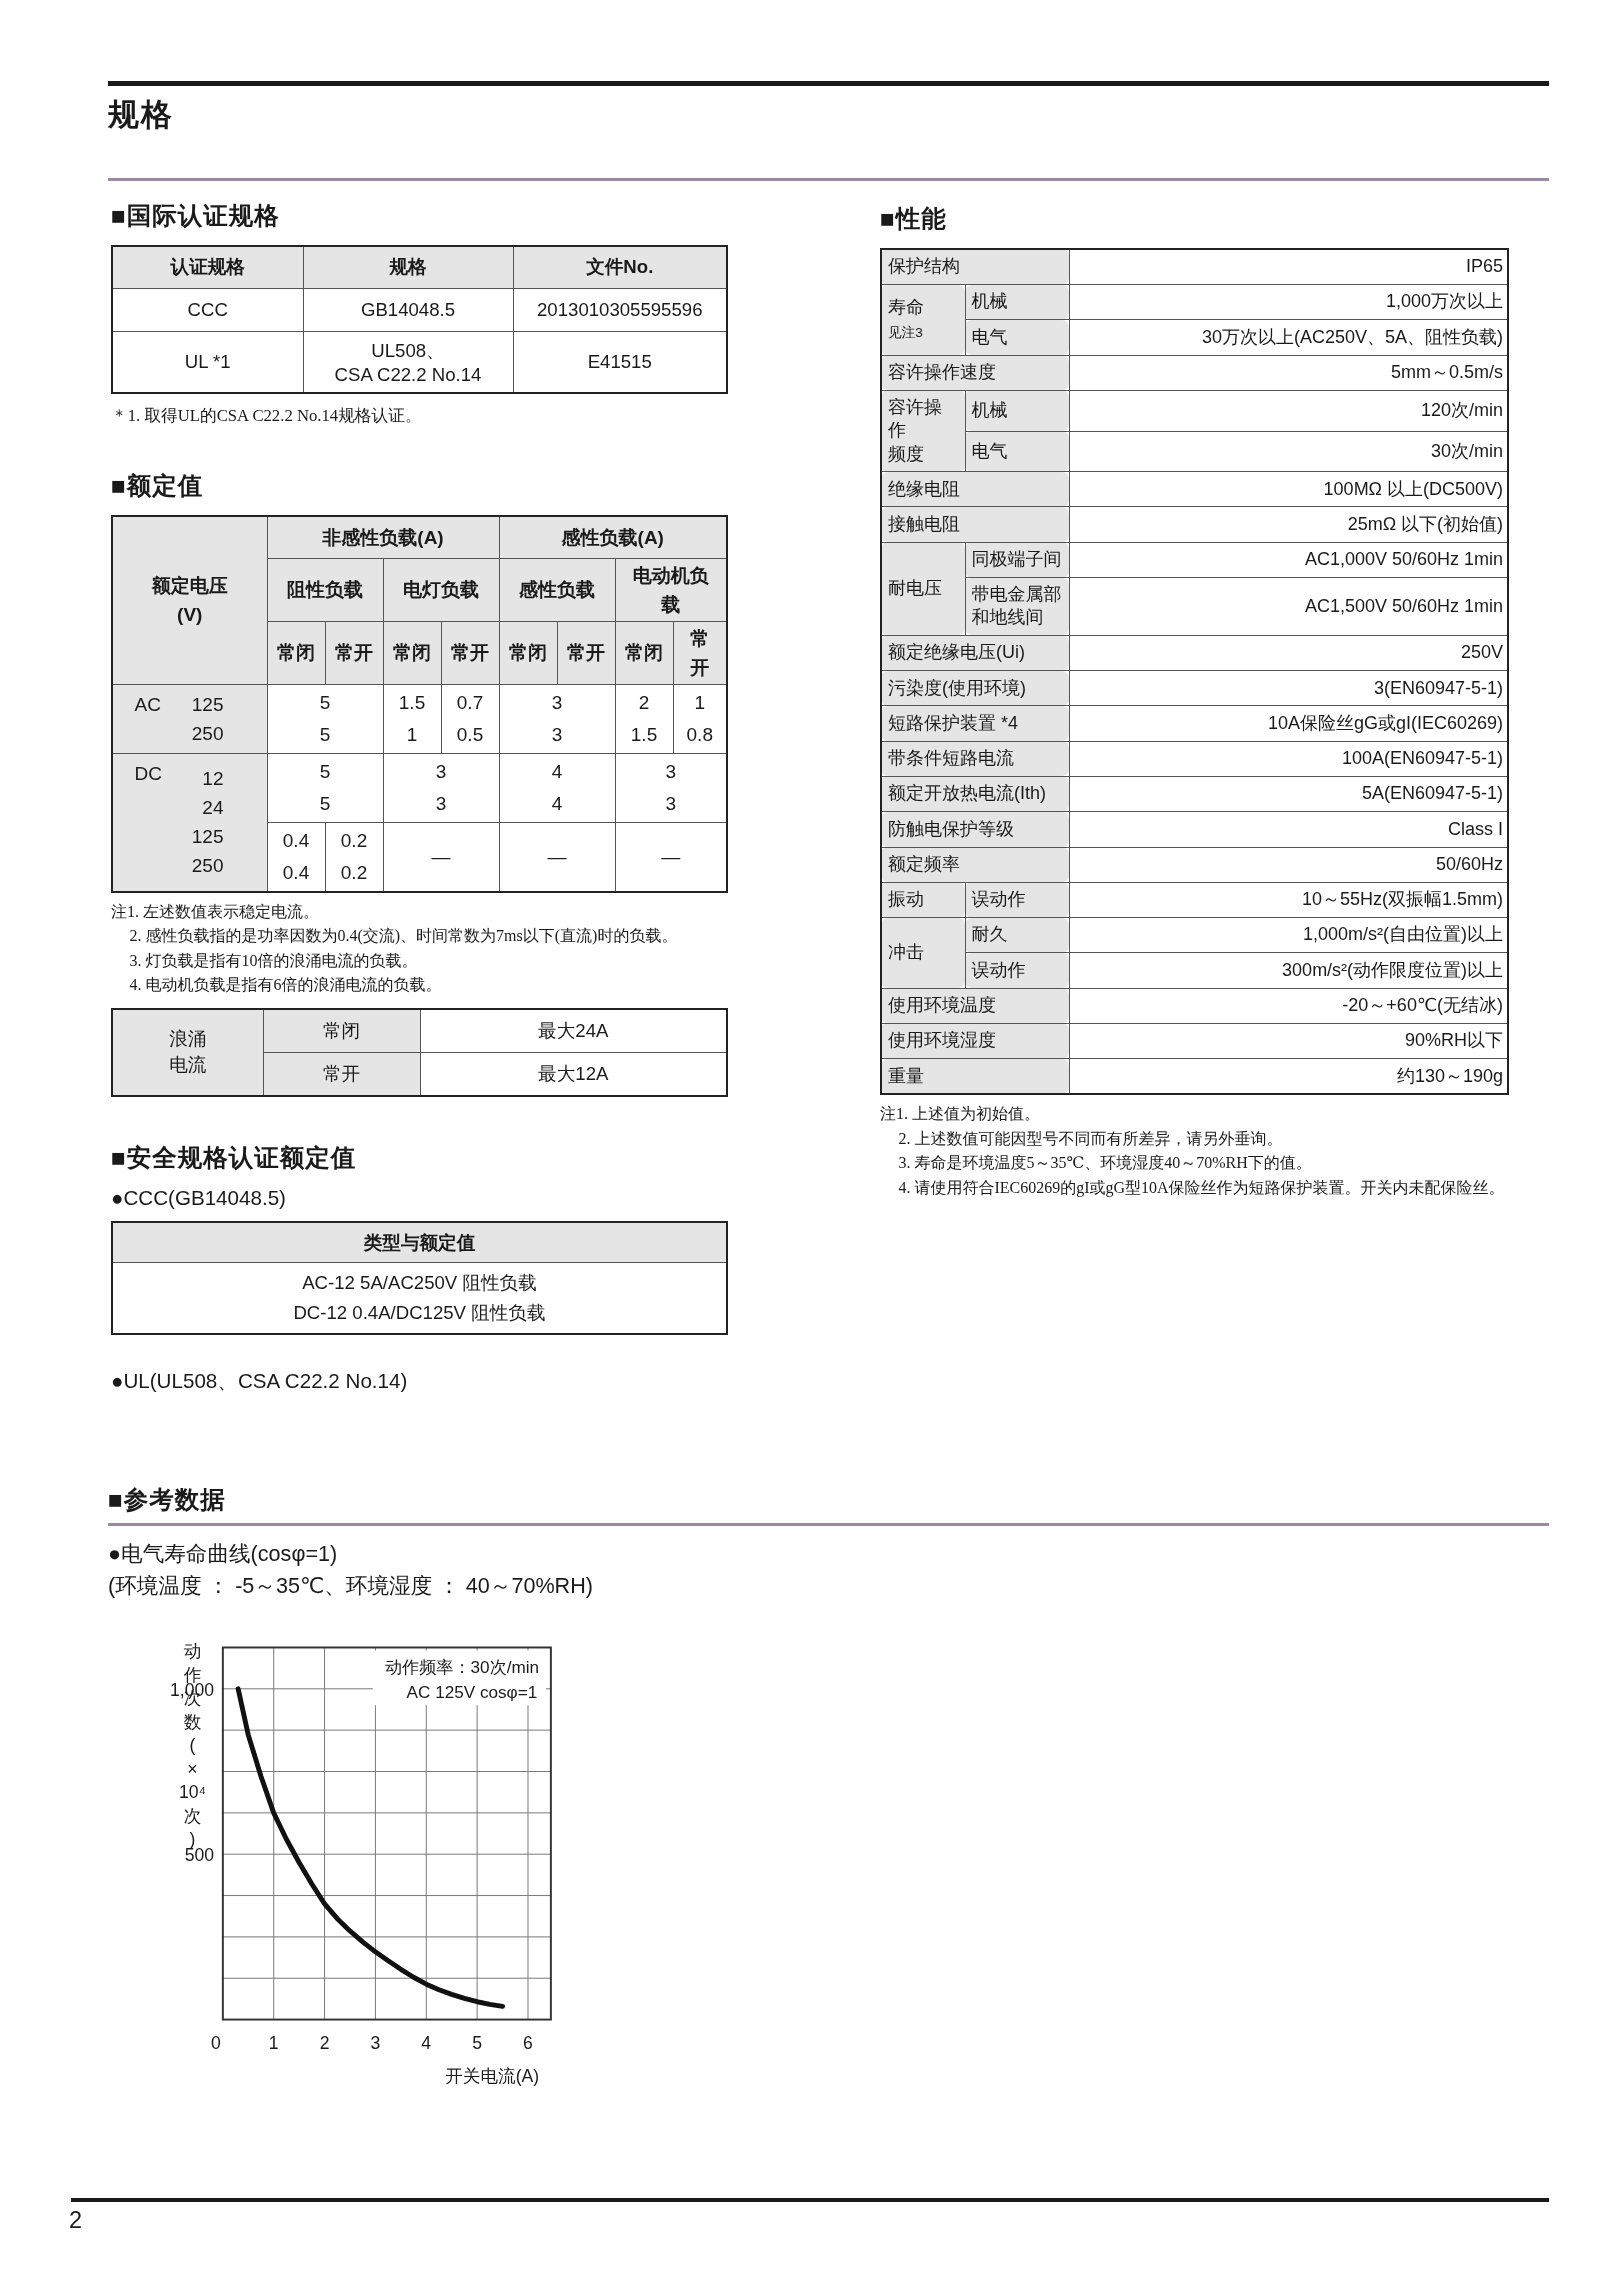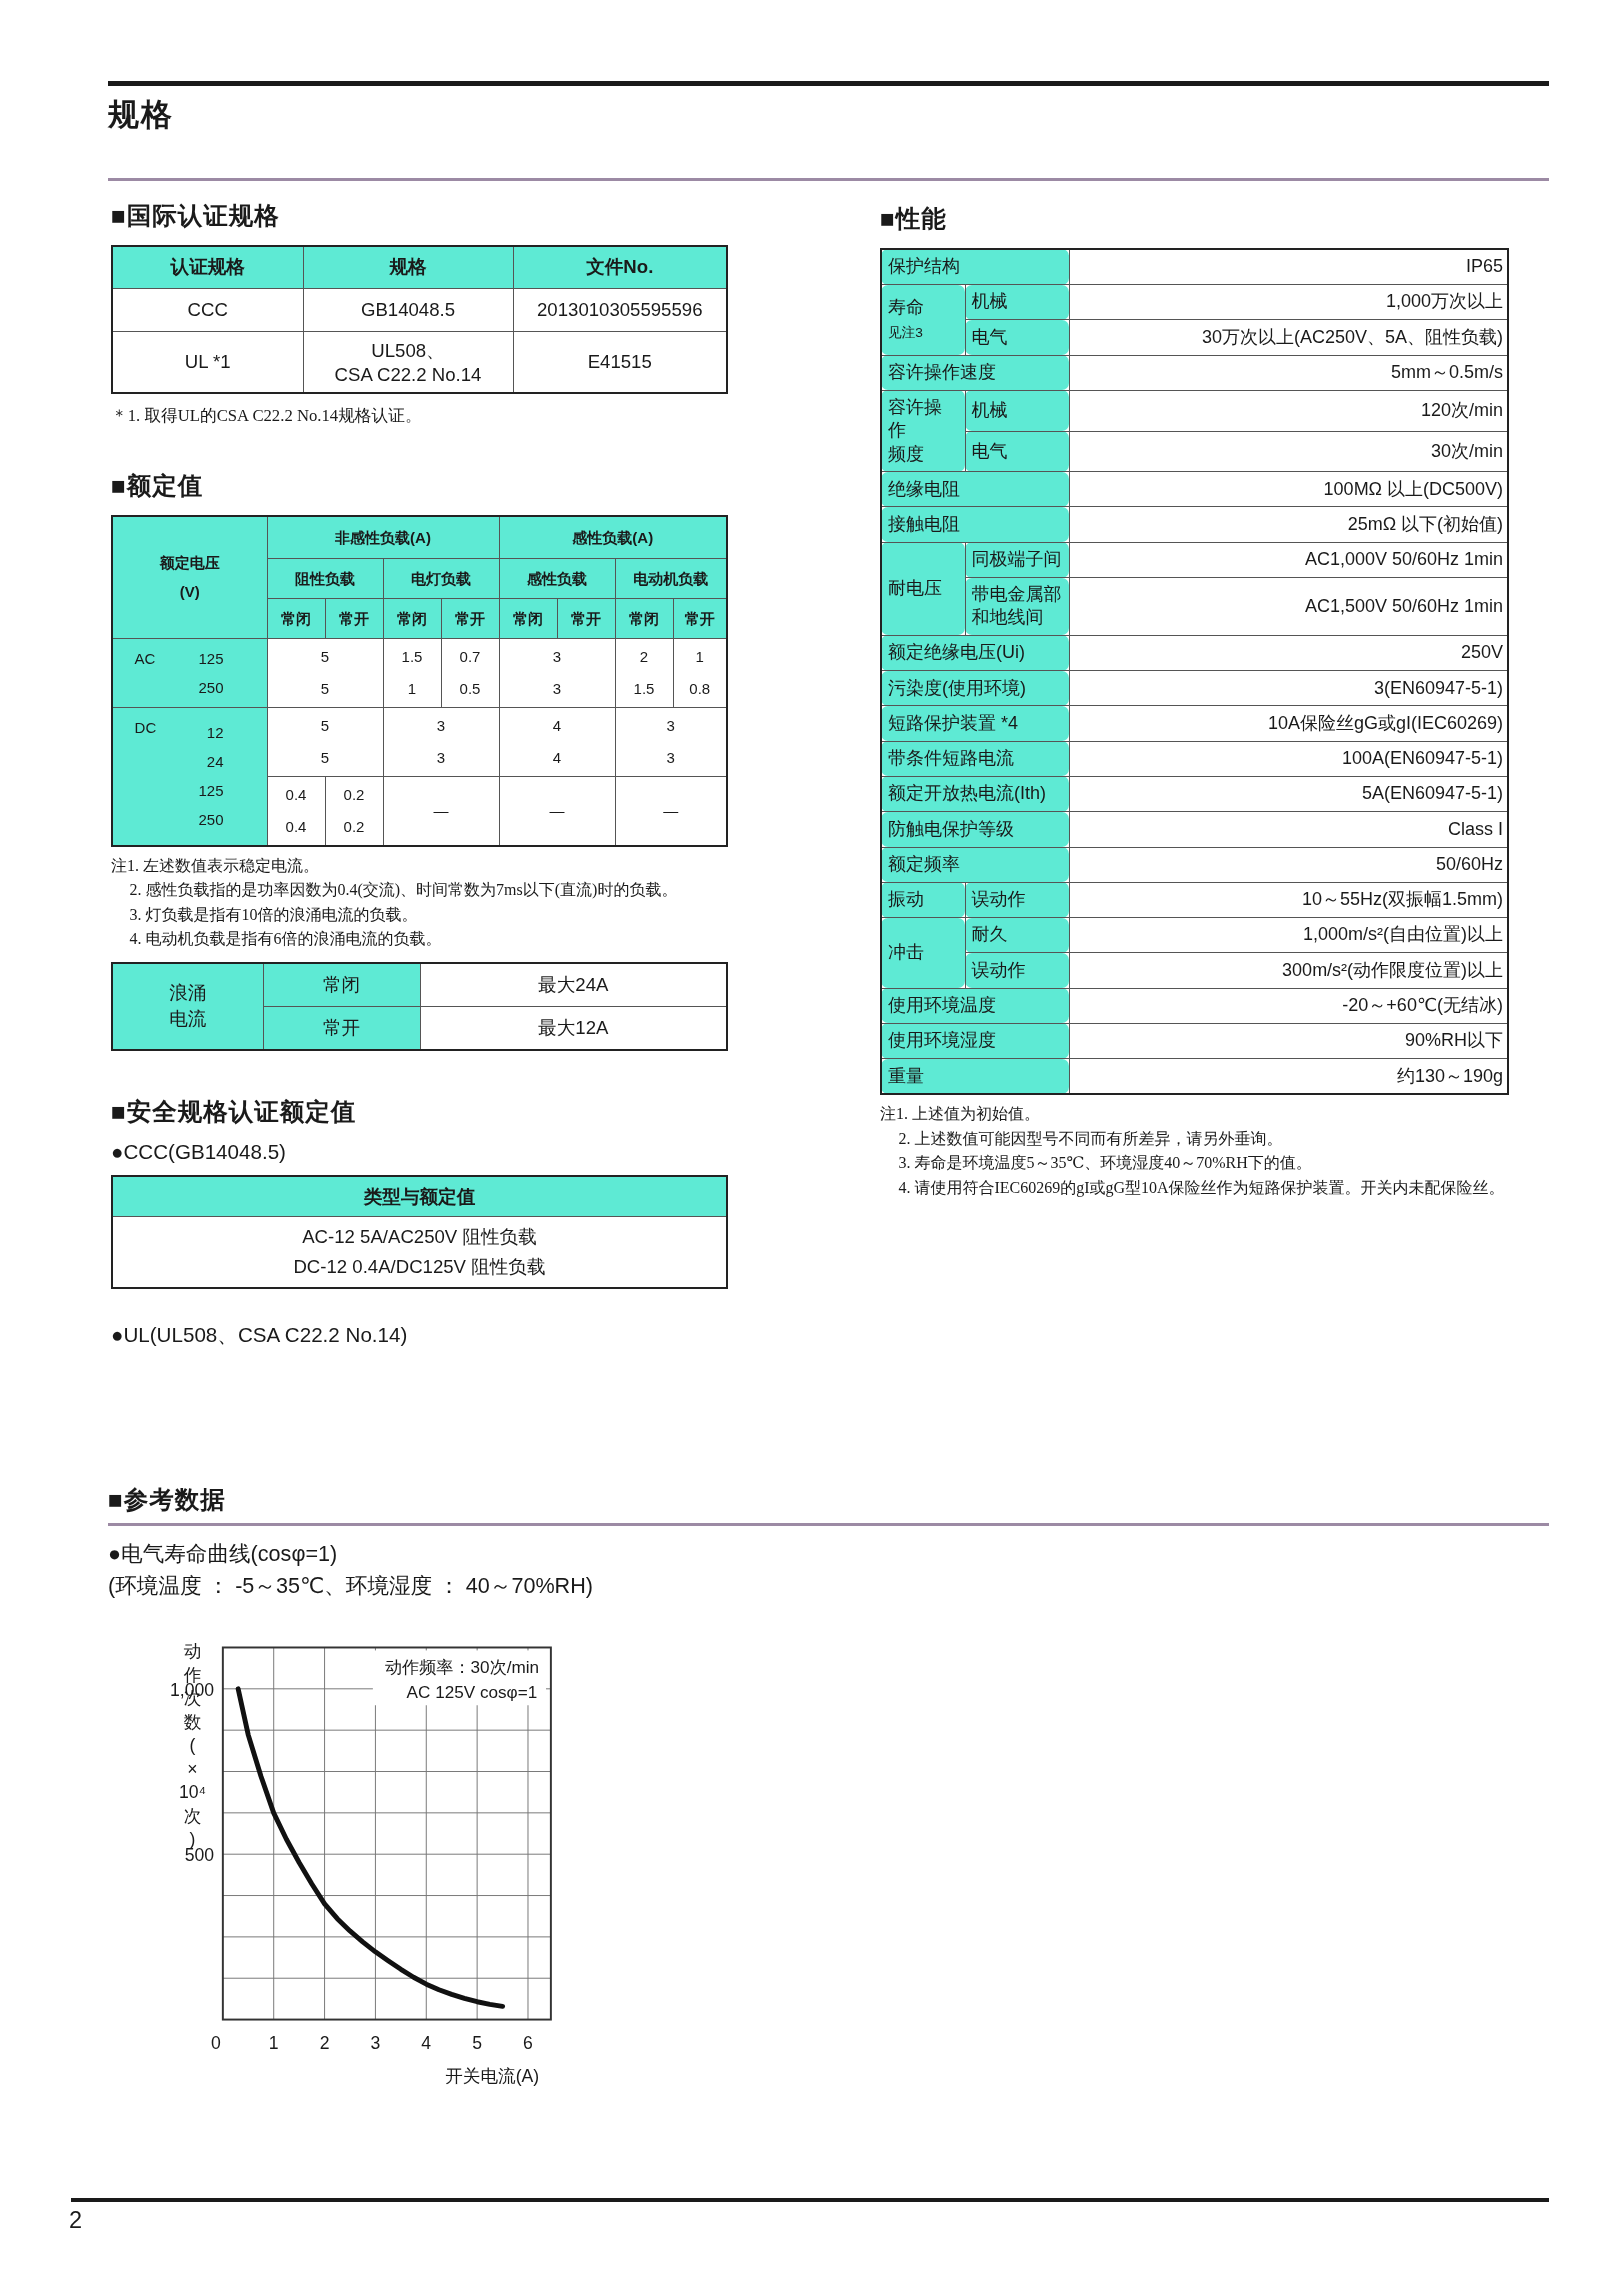--- a/index.html
+++ b/index.html
@@ -13,27 +13,27 @@
   .page-title{position:absolute; left:108px; top:94px; font-size:31px; font-weight:bold; letter-spacing:2px;}
   .sec-h{font-size:24.5px; font-weight:bold; margin:0 0 11.8px 0; line-height:35px; letter-spacing:1px;}
   .bullet-h{font-size:20.6px; font-weight:normal; margin:0 0 9.8px 0; line-height:29px;}
   .col{position:absolute;}
   #left-col{left:111px; top:198px; width:617px;}
   #right-col{left:880px; top:201px; width:629px;}
   #ref-section{left:108px; top:1482px; width:1441px; position:absolute;}
   table{border-collapse:collapse; table-layout:fixed; width:100%;}
   th,td{border:1px solid #555; white-space:pre-line; font-weight:normal;}
   table{border:2px solid #222;}
-  .hd{background:#5eead4;}
+  .hd{background:#e5e5e5;}
   
   .t-intl th,.t-intl td{text-align:center; font-size:18.6px; padding:5.9px 3.9px;}
   .t-intl thead th{font-weight:bold; height:29px;}
   .t-intl tbody td{height:31px;}
   
-  .t-rated th,.t-rated td{text-align:center; font-size:15px; line-height:29px; padding:2px 0;}
+  .t-rated th,.t-rated td{text-align:center; font-size:19px; line-height:29px; padding:2px 9px;}
   .t-rated thead th{font-weight:bold;}
   .t-rated .volt{position:relative; text-align:right; padding-right:43px;}
   .t-rated .volt .pfx{position:absolute; left:21.6px; top:4.9px; text-align:left;}
   .t-rated td{line-height:32px;}
   
   .t-surge th,.t-surge td{font-size:18.6px; text-align:center; height:40px;}
   
   .t-safe th{font-weight:bold; font-size:18.6px; height:37px; text-align:center;}
   .t-safe td{font-size:18.6px; text-align:center; line-height:30px; padding:4.9px 0;}
   

